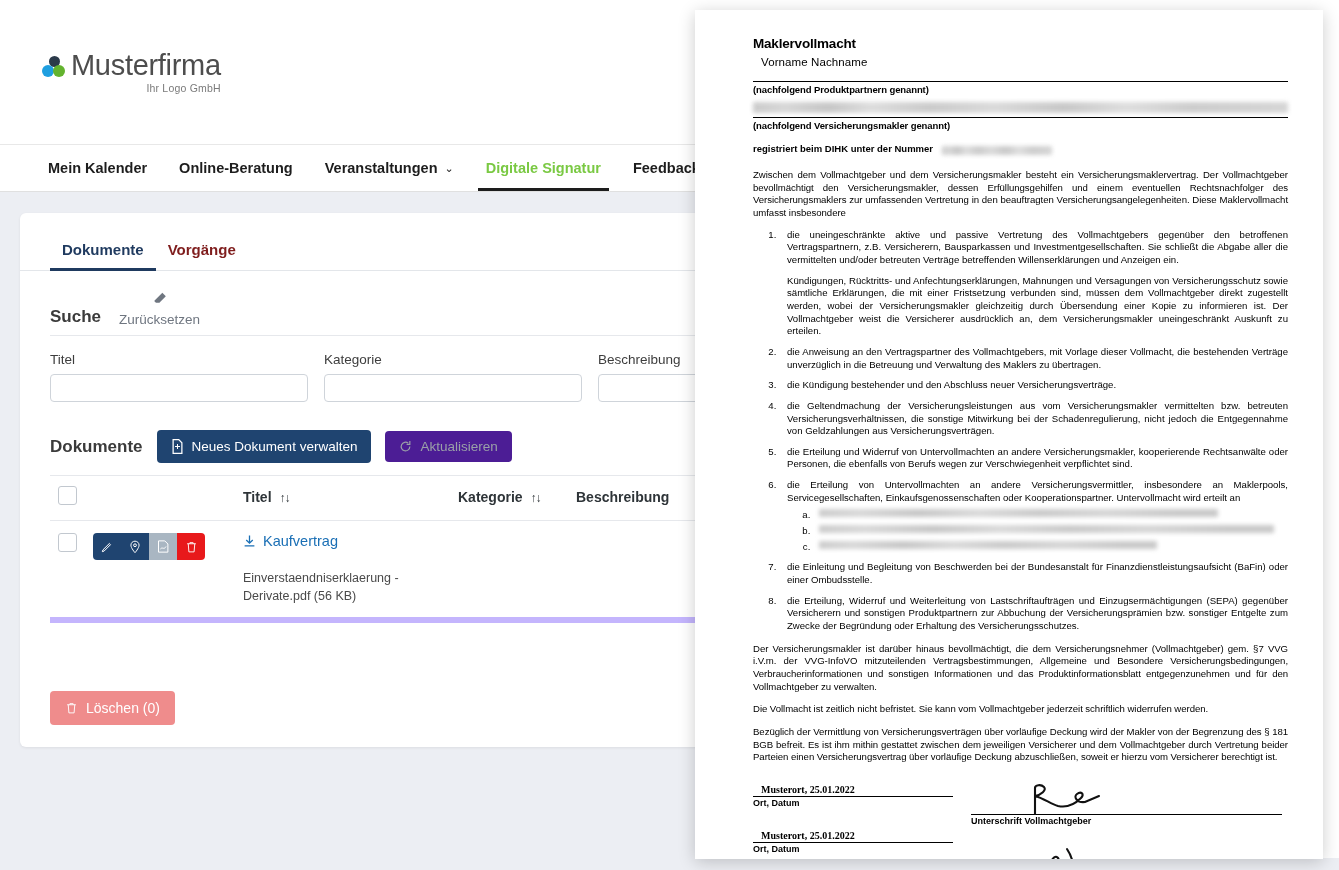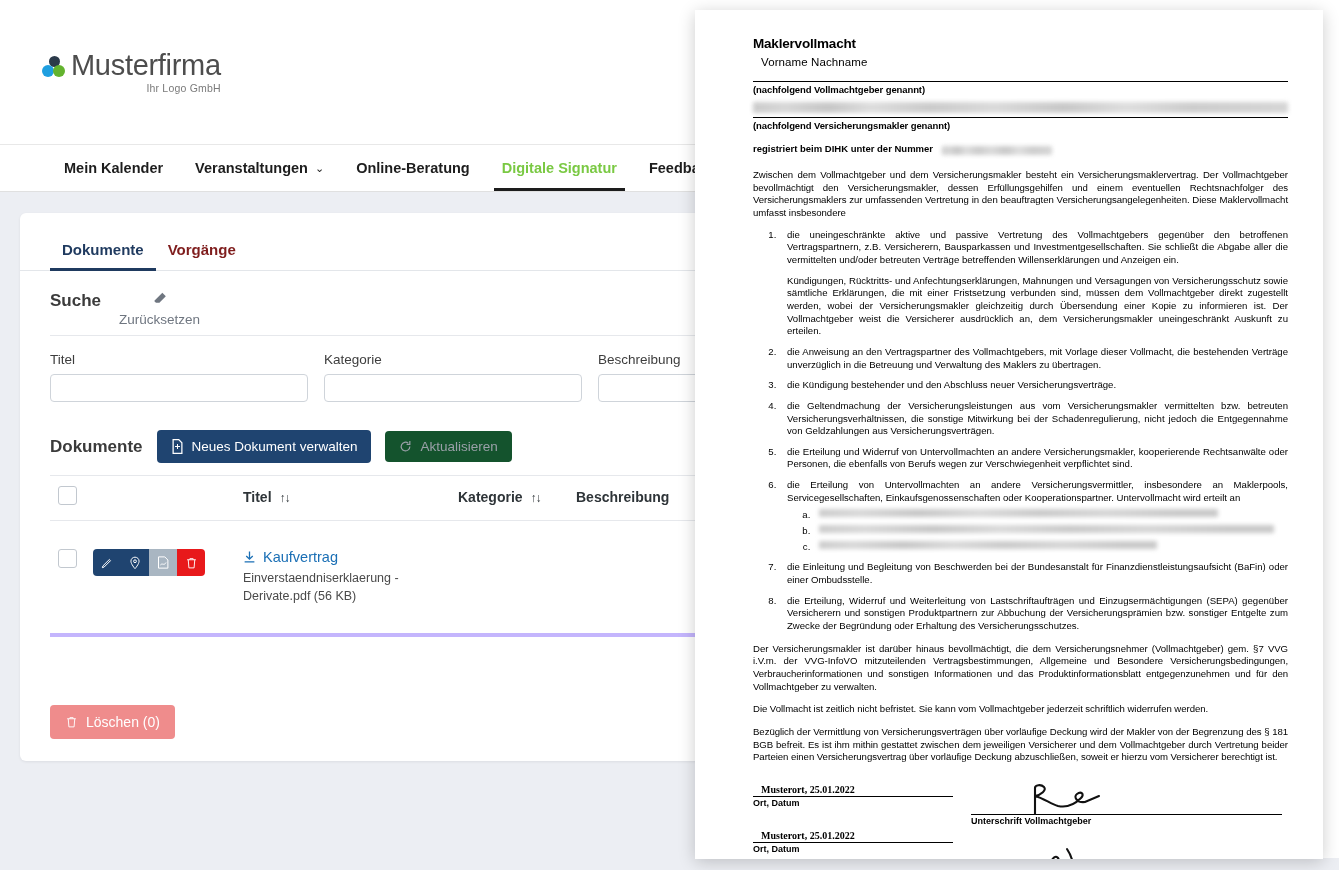--- a/index.html
+++ b/index.html
@@ -25,21 +25,21 @@
   .logo-mark i { position:absolute; border-radius:50%; display:block; }
   .dot-top   { width:11px; height:11px; background:#2b3a4a; left:7px;  top:0px; }
   .dot-left  { width:12px; height:12px; background:#1f9fe0; left:0px;  top:9px; }
   .dot-right { width:12px; height:12px; background:#63b32e; left:11px; top:9px; }
   .logo-text { line-height:1; }
   .logo-name { font-size:29px; color:#4d4d4d; font-weight:400; letter-spacing:-0.3px; }
   .logo-sub  { font-size:10.5px; color:#7a7a7a; text-align:right; margin-top:3px; letter-spacing:.2px;}
 
   .nav {
     height:47px; background:#ffffff; border-bottom:1px solid #e0e0e0;
-    display:flex; align-items:stretch; padding-left:58px; gap:0px;
+    display:flex; align-items:stretch; padding-left:42px; gap:0px;
     position:relative;
   }
   .nav-item {
     display:flex; align-items:center; padding:0 16px;
     font-size:14.5px; font-weight:700; color:#1d1d1d; white-space:nowrap;
     cursor:pointer; position:relative;
   }
   .nav-item:first-child { padding-left:6px; }
   .nav-item.active { color:#7ac943; }
   .nav-item.active::after {
@@ -56,50 +56,50 @@
   }
 
   .tabs { display:flex; gap:0; padding:22px 30px 0 30px; border-bottom:1px solid #e3e6ea; }
   .tab {
     font-size:15px; font-weight:700; color:#7f1d1d; padding:6px 12px 12px 12px; cursor:pointer;
     position:relative;
   }
   .tab.active { color:#1f3a5f; }
   .tab.active::after { content:""; position:absolute; left:0; right:0; bottom:-1px; height:3px; background:#1f3a5f; }
 
-  .search-head { display:flex; align-items:flex-start; gap:18px; padding:20px 30px 8px 30px; }
+  .search-head { display:flex; align-items:flex-end; gap:18px; padding:20px 30px 8px 30px; }
   .search-title { font-size:17px; font-weight:700; color:#3b3b3b; }
   .reset-link { display:flex; align-items:center; gap:7px; color:#6f7680; font-size:13.5px; cursor:pointer;flex-direction:column; }
   .hr-light { border:0; border-top:1px solid #e6e8ec; margin:0 30px; }
 
   .filters { display:flex; gap:16px; padding:16px 30px 0 30px; }
   .field { flex:0 0 258px; }
   .field-label { font-size:13.5px; color:#3d3d3d; margin-bottom:7px; }
   .field input {
     width:100%; height:28px; border:1px solid #cfd4da; border-radius:4px; background:#fff;
     padding:4px 8px; font-size:13px; font-family:inherit; color:#333; outline:none;
   }
 
   .list-head { display:flex; align-items:center; gap:14px; padding:28px 30px 12px 30px; }
   .list-title { font-size:17px; font-weight:700; color:#3b3b3b; }
   .btn {
     display:inline-flex; align-items:center; gap:8px; border:0; border-radius:4px;
     font-family:inherit; font-size:13.5px; cursor:pointer; padding:9px 14px; line-height:1;
   }
   .btn-primary { background:#1f4470; color:#fff; }
-  .btn-muted { background:#14532d; color:#9aa0a8; }
+  .btn-muted { background:#4c1d95; color:#9aa0a8; }
   .btn-danger-soft { background:#ef8c8c; color:#fff; font-size:14px; padding:10px 15px; }
 
   table.docs { width:calc(100% - 60px); margin:0 30px; border-collapse:collapse; }
   table.docs thead th {
     text-align:left; font-size:14px; font-weight:700; color:#2e3438;
     padding:10px 8px 12px 8px; border-top:1px solid #e6e8ec; border-bottom:1px solid #e6e8ec;
     white-space:nowrap;
   }
-  table.docs tbody td { padding:28px 8px; border-bottom:4px solid #c4b5fd; vertical-align:top; font-size:13px; }
+  table.docs tbody td { padding:12px 8px; border-bottom:6px solid #c4b5fd; vertical-align:top; font-size:13px; }
   .col-chk { width:34px; }
   .col-act { width:150px; }
   .col-title { width:215px; }
   .col-kat { width:118px; text-align:right; }
 
   .chk {
     width:19px; height:19px; border:1px solid #c2c8cf; border-radius:3px; background:#fff;
     display:inline-block; cursor:pointer;
   }
   .sortico { font-size:12px; letter-spacing:-1px; margin-left:4px; }
@@ -107,21 +107,21 @@
   .actions { display:inline-flex; border-radius:4px; overflow:hidden; }
   .act {
     width:28px; height:27px; display:flex; align-items:center; justify-content:center; cursor:pointer;
   }
   .act-edit { background:#1f4470; }
   .act-pin  { background:#1f4470; }
   .act-sign { background:#a9b6c2; }
   .act-del  { background:#e8191b; }
 
   .doc-title { color:#1a6fb5; font-size:14.5px; display:flex; align-items:center; gap:7px; cursor:pointer; }
-  .doc-meta { color:#4a4a4a; font-size:12.5px; line-height:1.45; margin-top:4px; }
+  .doc-meta { color:#4a4a4a; font-size:12.5px; line-height:1.45; margin-top:20px; }
 
   .pager { display:flex; align-items:center; justify-content:flex-end; gap:6px; padding:16px 30px 0 0; }
   .pager-info { font-size:13.5px; color:#4a4a4a; margin-right:12px; }
   .pg { width:26px; height:26px; display:flex; align-items:center; justify-content:center;
         font-size:15px; color:#8b9199; cursor:pointer; }
   .pg-num { width:30px; height:30px; border-radius:4px; background:#1f4470; color:#fff;
             display:flex; align-items:center; justify-content:center; font-size:14px; cursor:pointer; }
   .pagesize {
     margin-left:10px; width:52px; height:30px; border:1px solid #9aa0a8; border-right:3px solid #7ac943;
     background:#f2f2f2; font-size:13px; font-family:inherit; color:#333; padding-left:5px;
@@ -187,25 +187,25 @@
         <div class="logo-sub">Ihr Logo GmbH</div>
       </span>
     </div>
   </div>
 
   <div class="nav">
     <div class="nav-item">
       <span>Mein Kalender</span>
     </div>
     <div class="nav-item">
+      <span>Online-Beratung</span>
+    </div>
+    <div class="nav-item">
       <span>Veranstaltungen</span>
       <span class="caret">⌄</span>
-    </div>
-    <div class="nav-item">
-      <span>Online-Beratung</span>
     </div>
     <div class="nav-item active">
       <span>Digitale Signatur</span>
     </div>
     <div class="nav-item">
       <span>Feedback</span>
       <span class="caret">⌄</span>
     </div>
     <div class="nav-item">
       <span>Down</span>
@@ -359,21 +359,21 @@
   </div>
   <div class="bottom-strip"></div>
 </div>
 
 <div class="overlay">
   <div class="pdf">
 
     <div class="pdf-title">Maklervollmacht</div>
     <div class="pdf-name">Vorname Nachname</div>
     <div class="rule"></div>
-    <div class="cap">(nachfolgend Vollmachtgeber genannt)</div>
+    <div class="cap">(nachfolgend Produktpartnern genannt)</div>
 
     <div class="blurline"></div>
     <div class="rule" style="margin-top:2px"></div>
     <div class="cap">(nachfolgend Versicherungsmakler genannt)</div>
 
     <div class="reg">
       <span>registriert beim DIHK unter der Nummer</span>
       <span class="blurline short" style="width:110px"></span>
     </div>
 

